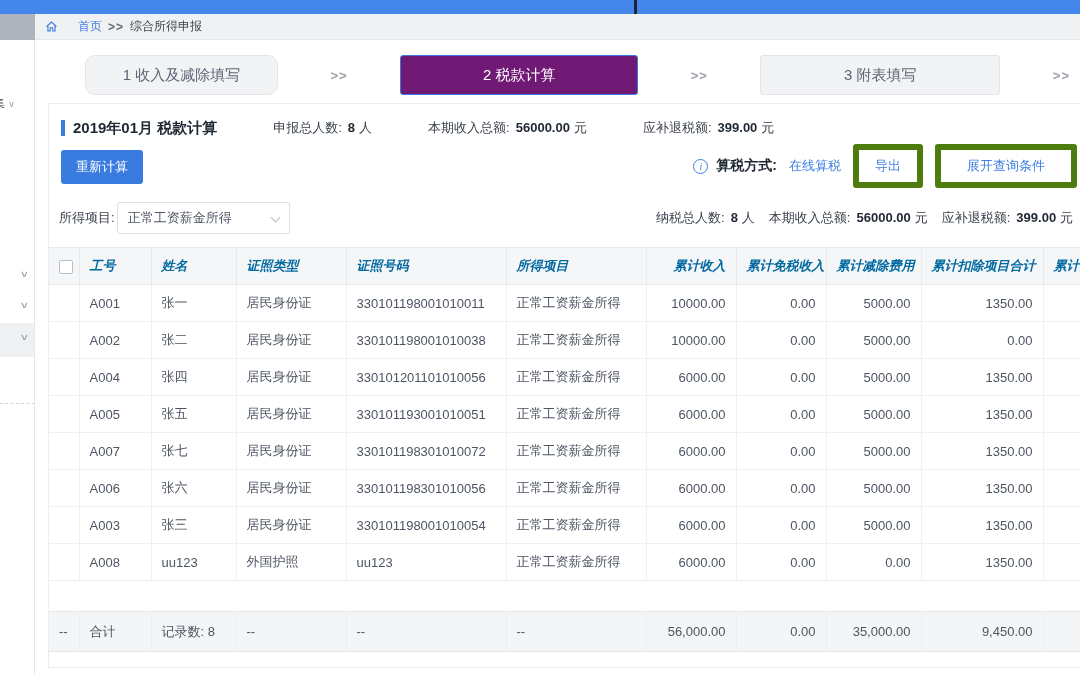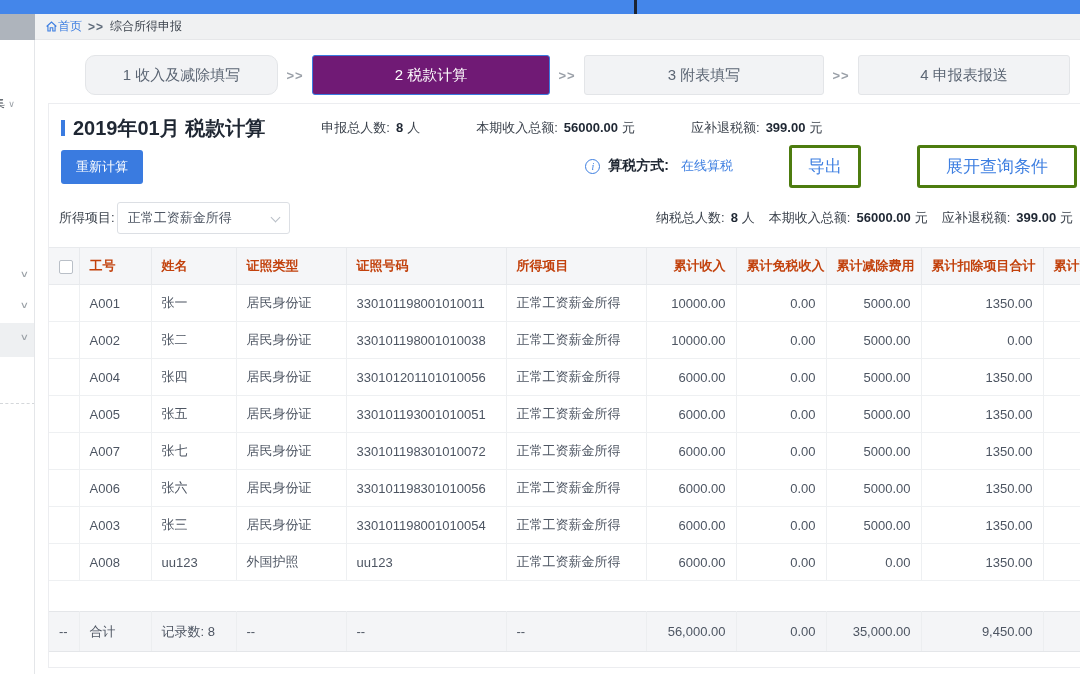--- a/index.html
+++ b/index.html
@@ -8,21 +8,21 @@
 
   
   .topbar { position:absolute; left:0; top:0; width:1080px; height:14px; background:#4486ea; }
   .cursor-mark { position:absolute; left:634px; top:0; width:3px; height:19px; background:#1b2433; }
 
   
   .crumbbar { position:absolute; left:0; top:14px; width:1080px; height:26px; background:#f0f1f2;
     border-bottom:1px solid #e6e7e9; display:flex; align-items:center; padding-left:45px;
     font-size:12px; color:#3b424c; }
   .corner-block { position:absolute; left:0; top:0; width:35px; height:26px; background:#aeb4bc; }
-  .crumb-home { color:#3e7fe1; display:flex; align-items:center; gap:0; }
+  .crumb-home { color:#3e7fe1; display:flex; align-items:center; gap:20px; }
   .crumb-sep { margin:0 6px; color:#5f6b7a; font-weight:700; letter-spacing:1px; }
   .crumb-cur { font-weight:400; }
 
   
   .sidebar { position:absolute; left:0; top:40px; width:35px; height:634px; background:#fff;
     border-right:1px solid #e4e6e9; overflow:hidden; }
   .side-item-top { position:absolute; left:-7px; top:55px; width:48px; font-size:12px; color:#3b424c;
     white-space:nowrap; }
   .side-chev { position:absolute; font-size:9px; color:#9aa0a6; transform:scaleX(1.4); }
   .side-highlight { position:absolute; left:0; top:283px; width:35px; height:34px; background:#eef0f2; }
@@ -41,56 +41,56 @@
   .step.w1{ width:193px;border-radius:10px; } .step.w2{ width:238px; } .step.w3{ width:240px; } .step.w4{ width:212px; }
   .step-sep { color:#9aa0a8; font-size:13px; font-weight:700; letter-spacing:1px; }
 
   
   .card { position:absolute; left:13px; top:63px; right:-2px; height:565px; background:#fff;
     border:1px solid #ecedf0; overflow:hidden; }
 
   .title-row { position:absolute; left:12px; top:13px; height:22px; display:flex;
     align-items:center; white-space:nowrap; }
   .title-bar { width:4px; height:16px; background:#3a7be0; margin-right:8px; }
-  .page-title { font-size:20px; font-weight:700; color:#1f2733; }
+  .page-title { font-size:15px; font-weight:700; color:#1f2733; }
   .stat { display:flex; align-items:baseline; font-size:13px; color:#3b424c; }
   .stat .v { font-weight:700; color:#1f2733; margin:0 4px 0 6px; }
   .title-row .stat { margin-left:56px; }
 
   .btn-primary { background:#3a7be0; color:#fff; font-size:13px; border:0; border-radius:3px;
     padding:8px 15px; cursor:pointer; }
   .recalc { position:absolute; left:12px; top:46px; }
 
   .toolbar-right { position:absolute; right:4px; top:46px; height:32px; display:flex;
     align-items:center; gap:12px; white-space:nowrap; }
   .info-i { display:inline-flex; width:15px; height:15px; border:1px solid #3e7fe1; border-radius:50%;
     color:#3e7fe1; font-size:10px; align-items:center; justify-content:center; font-style:italic;
     font-family:"Liberation Serif",serif; }
   .tax-label { font-size:14px; font-weight:700; color:#1f2733; margin-left:-4px; }
   .tax-link { font-size:13px; color:#3e7fe1; cursor:pointer; }
-  .btn-outline { background:#fff; color:#3e7fe1; font-size:17px; border:3px solid #4d7c0f;
-    border-radius:3px; padding:7px 16px; cursor:pointer;margin-left:44px; }
+  .btn-outline { background:#fff; color:#3e7fe1; font-size:13px; border:6px solid #4d7c0f;
+    border-radius:3px; padding:7px 16px; cursor:pointer; }
   .btn-wide { padding:7px 26px; }
 
   .filter-row { position:absolute; left:10px; top:98px; height:32px; display:flex; align-items:center; }
   .filter-label { font-size:13px; color:#3b424c; margin-right:2px; }
   .select { width:173px; height:32px; border:1px solid #dcdfe4; border-radius:3px; background:#fff;
     display:flex; align-items:center; padding:0 10px; font-size:13px; color:#4d5562; cursor:pointer;
     position:relative; }
   .select .chev { position:absolute; right:10px; top:11px; width:7px; height:7px;
     border-right:1px solid #b8bec6; border-bottom:1px solid #b8bec6; transform:rotate(45deg); }
   .filter-stats { position:absolute; left:607px; top:98px; height:32px; display:flex;
     align-items:center; gap:14px; white-space:nowrap; }
 
   
   .tbl { position:absolute; left:0; top:143px; width:1060px; border-collapse:collapse;
     table-layout:fixed; font-size:13px; color:#4d5562; }
   .tbl th, .tbl td { padding:0 10px; height:37px; overflow:hidden; white-space:nowrap; }
-  .tbl thead th { background:#f5f6f8; color:#c2410c; font-weight:600; text-align:left;
-    border:1px solid #e8eaed; border-left:none; }
+  .tbl thead th { background:#f5f6f8; color:#0369a1; font-weight:600; text-align:left;
+    border:1px solid #e8eaed; border-left:none;font-style:italic; }
   .tbl thead th:last-child { border-right:none; }
   .tbl tbody.rows td { border-bottom:1px solid #eef0f2; border-right:1px solid #eef0f2; }
   .tbl tbody.rows td:last-child { border-right:none; }
   .tbl .num { text-align:right; }
   .tbl tbody.spacer td { height:31px; border:none; background:#fff; }
   .tbl tfoot td { background:#f4f5f7; height:40px; border-top:1px solid #e4e6e9;
     border-bottom:1px solid #e4e6e9; border-right:1px solid #eceef0; color:#4d5562; }
   .tbl tfoot td:last-child { border-right:none; }
   .checkbox { display:inline-block; width:14px; height:14px; border:1px solid #b9bfc7;
     border-radius:2px; background:#fff; vertical-align:middle; cursor:pointer; }
@@ -130,21 +130,20 @@
 
 <div class="main">
 
   <div class="steps">
     <div class="step w1">1 收入及减除填写</div>
     <span class="step-sep">&gt;&gt;</span>
     <div class="step w2 active">2 税款计算</div>
     <span class="step-sep">&gt;&gt;</span>
     <div class="step w3">3 附表填写</div>
     <span class="step-sep">&gt;&gt;</span>
-    <div class="step w4">4 申报表报送</div>
   </div>
 
   <div class="card">
 
     <div class="title-row">
       <span class="title-bar"></span>
       <span class="page-title">2019年01月 税款计算</span>
       <span class="stat">
         <span>申报总人数:</span>
         <span class="v">8</span>

